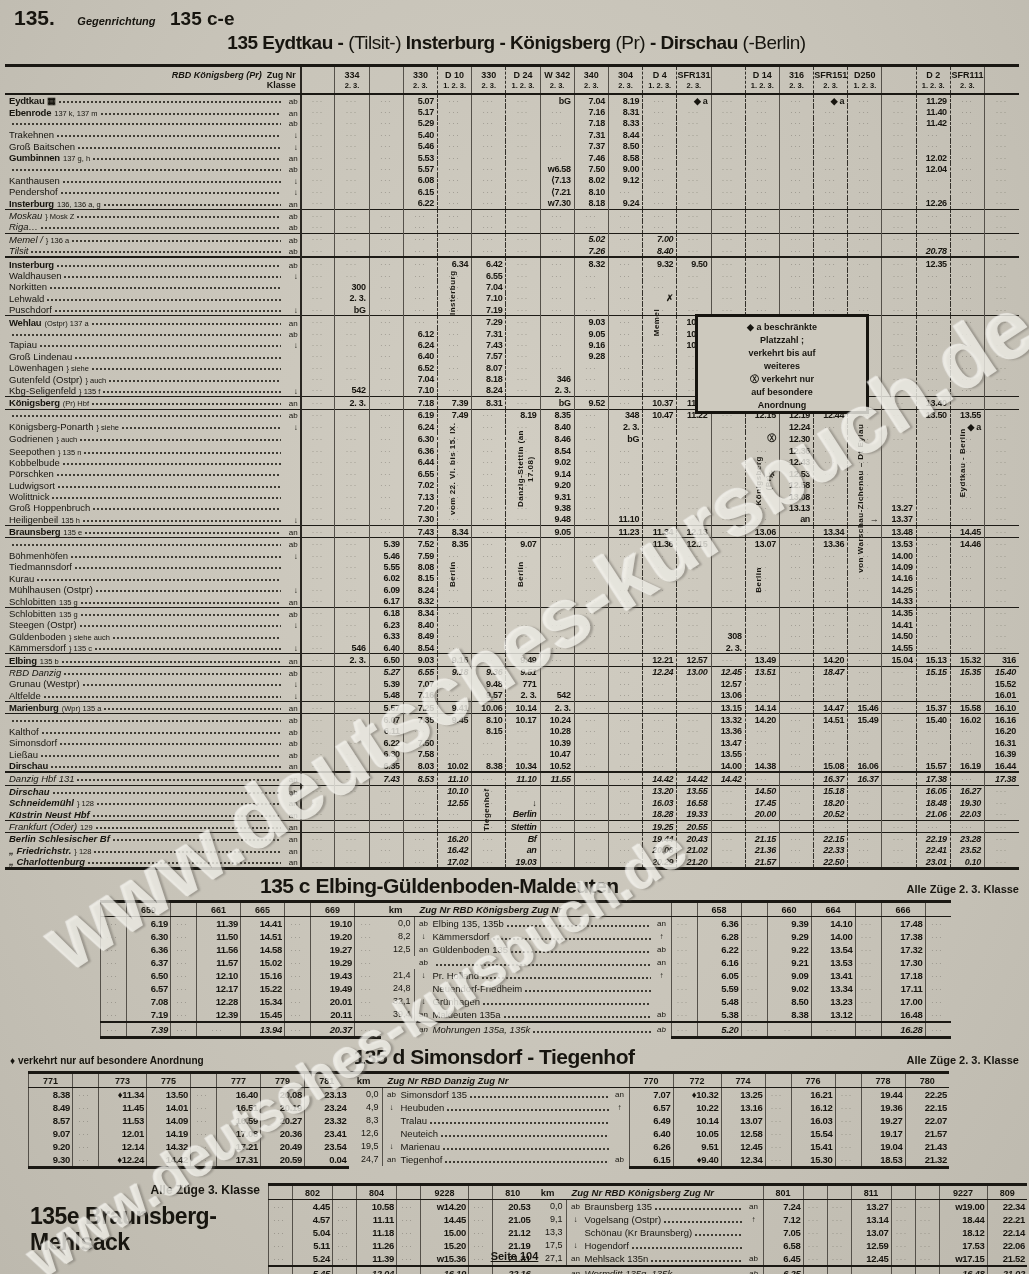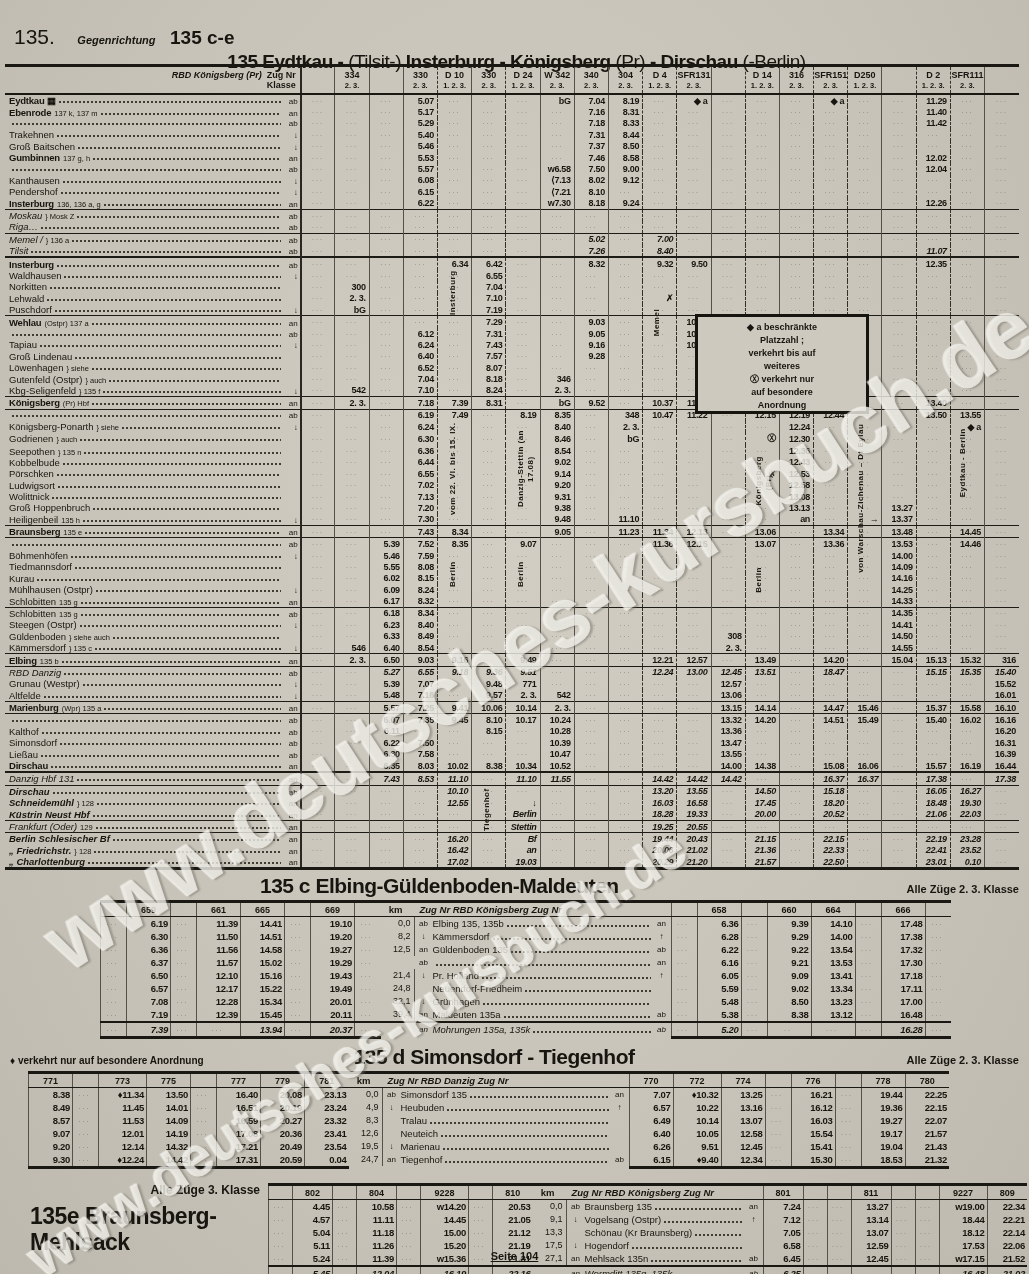--- a/index.html
+++ b/index.html
@@ -4,21 +4,21 @@
 <style>
   html,body{margin:0;padding:0;}
   body{
     width:1029px;height:1274px;overflow:hidden;position:relative;
     background:#c9c5ba;
     background-image:radial-gradient(ellipse at 50% 40%, #d2cec3 0%, #c7c3b8 60%, #bdb9ae 100%);
     font-family:"Liberation Sans", sans-serif;color:#17150f;
   }
   
   #hdr{position:relative;padding:6px 10px 0 14px;height:56px;}
-  #pg-num{font-size:21px;font-weight:400;display:inline-block;margin-top:19px;}
+  #pg-num{font-size:21px;font-weight:700;display:inline-block;}
   #gegen{font-size:11px;font-weight:700;font-style:italic;display:inline-block;margin-left:18px;}
   #gegen-ce{font-size:19px;font-weight:700;display:inline-block;margin-left:10px;}
   #main-title{ text-align:center;font-size:19px;margin-top:2px;letter-spacing:-0.5px;}
   #main-title .b{font-weight:700;}
   #main-title .l{font-weight:400;}
   
   #mt-wrap{position:relative;margin:2px 6px 0 5px;}
   table.mt{border-collapse:collapse;table-layout:fixed;width:1014px;border-top:3px solid #1a1813;border-bottom:3px solid #1a1813;}
   .mt th,.mt td{padding:0;margin:0;overflow:hidden;white-space:nowrap;height:11.4px;vertical-align:middle;}
   .mt thead th{height:26px;border-bottom:2px solid #1a1813;font-size:9px;}
@@ -626,21 +626,21 @@
           <td class="tm cb">7.26</td>
           <td class="dd cb">···</td>
           <td class="tm cd">8.40</td>
           <td class="dd cd">···</td>
           <td class="dd cb">···</td>
           <td class="dd cd">···</td>
           <td class="dd cb">···</td>
           <td class="dd cd">···</td>
           <td class="dd cd">···</td>
           <td class="dd cb">···</td>
-          <td class="tm cd">11.07</td>
+          <td class="tm cd">20.78</td>
           <td class="dd cd">···</td>
           <td class="dd cb">···</td>
         </tr>
         <tr>
           <td class="st s2">
             <div class="strow">
               <span class="nm b">Insterburg</span>
               <span class="ld"></span>
               <span class="mk">ab</span>
             </div>

